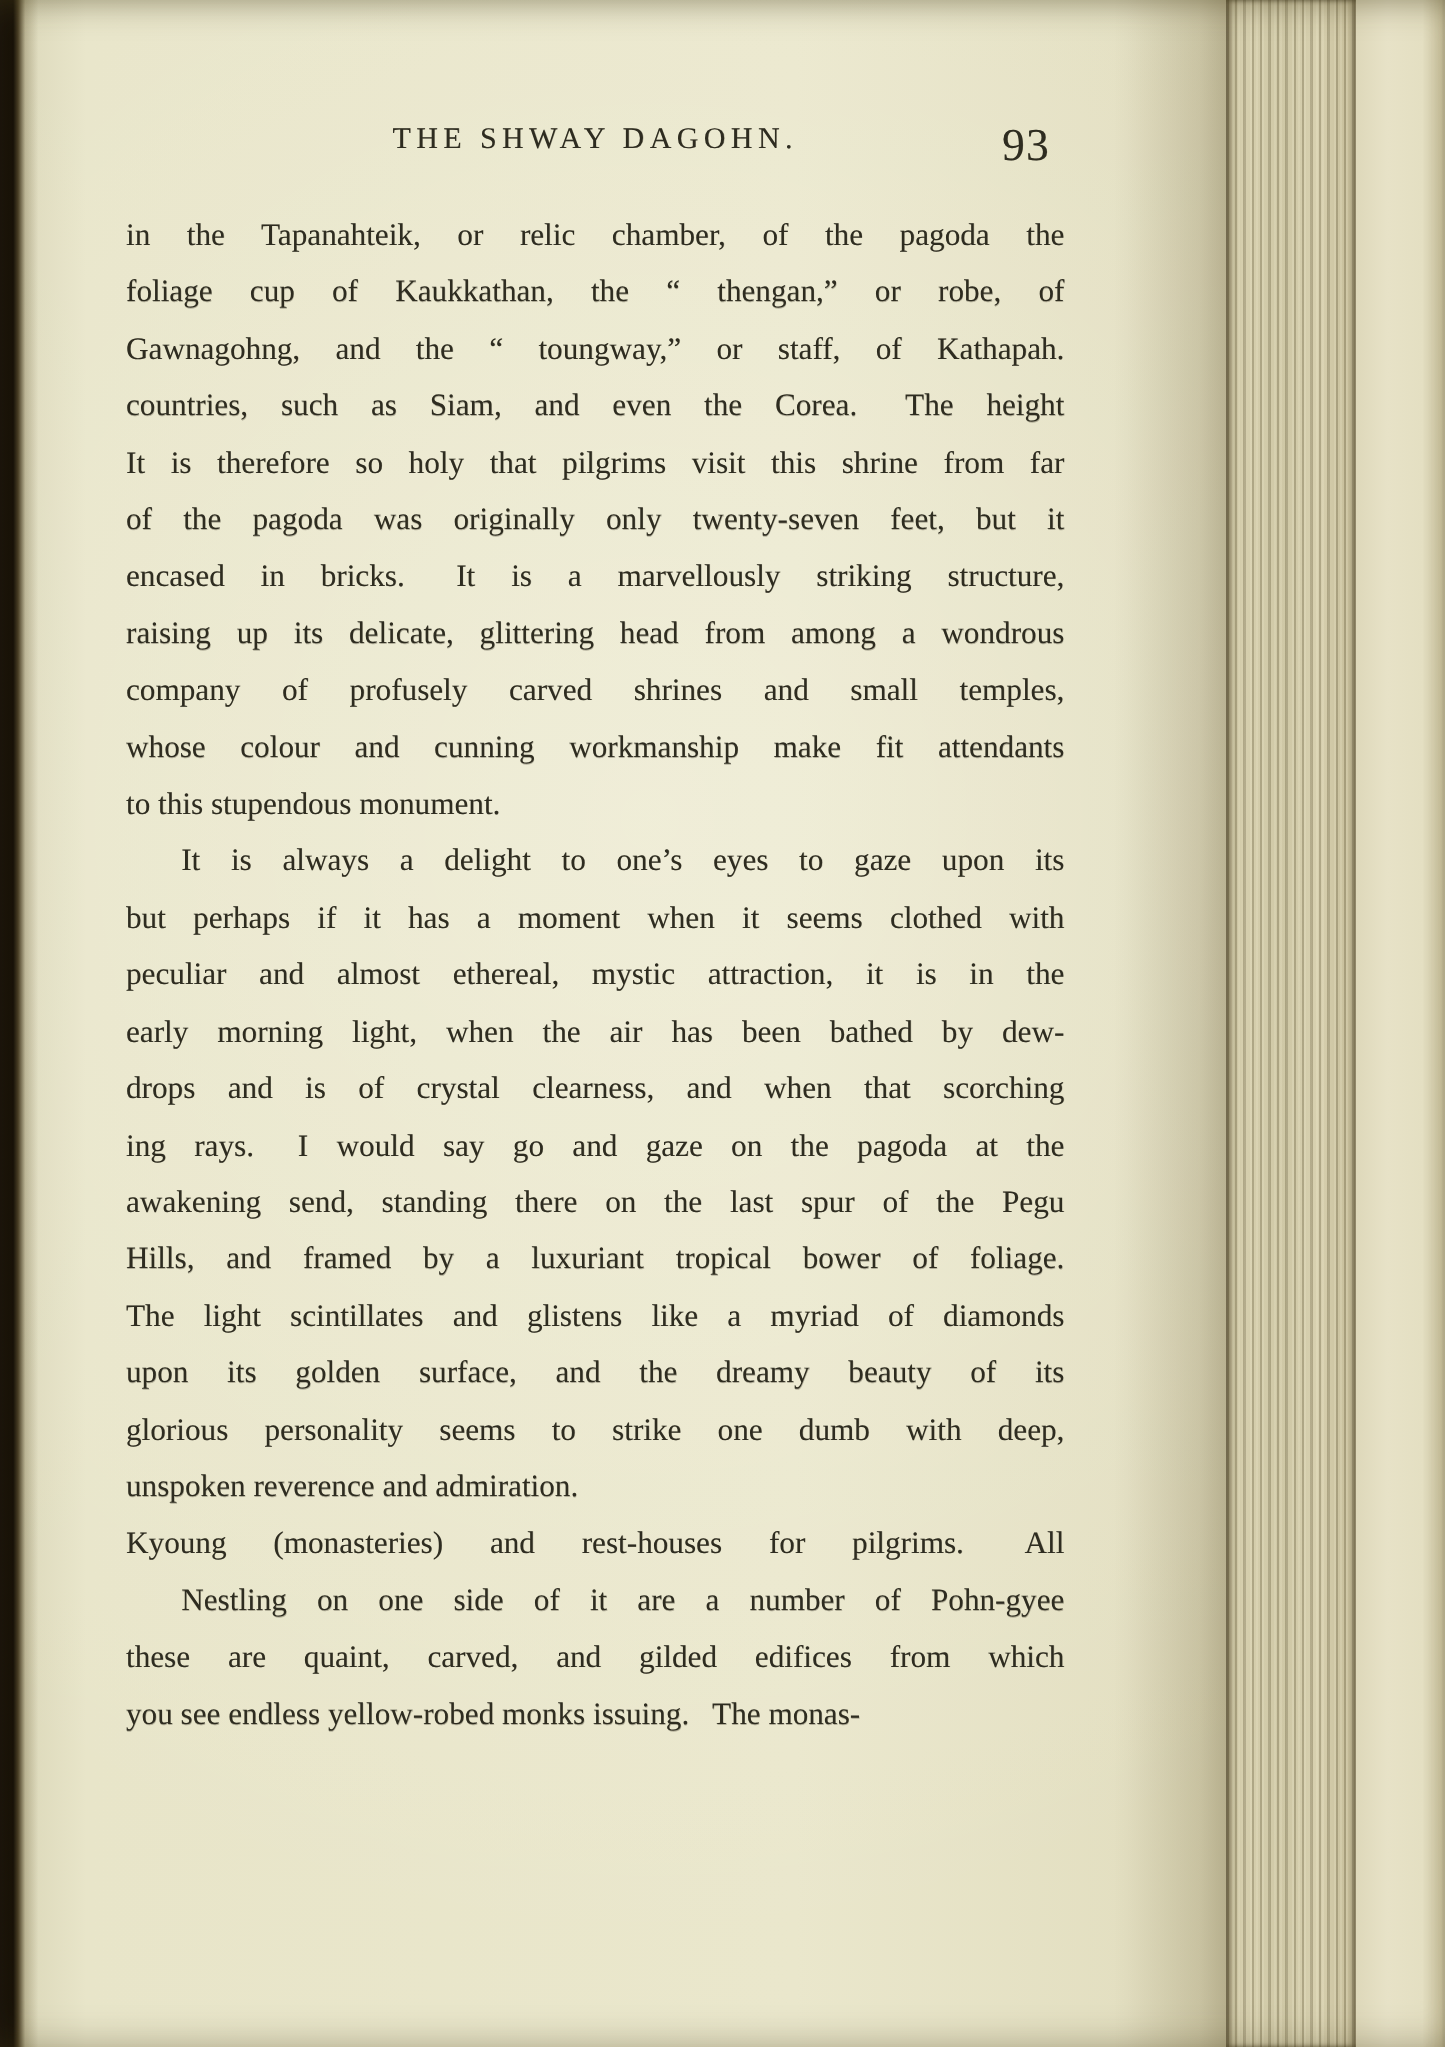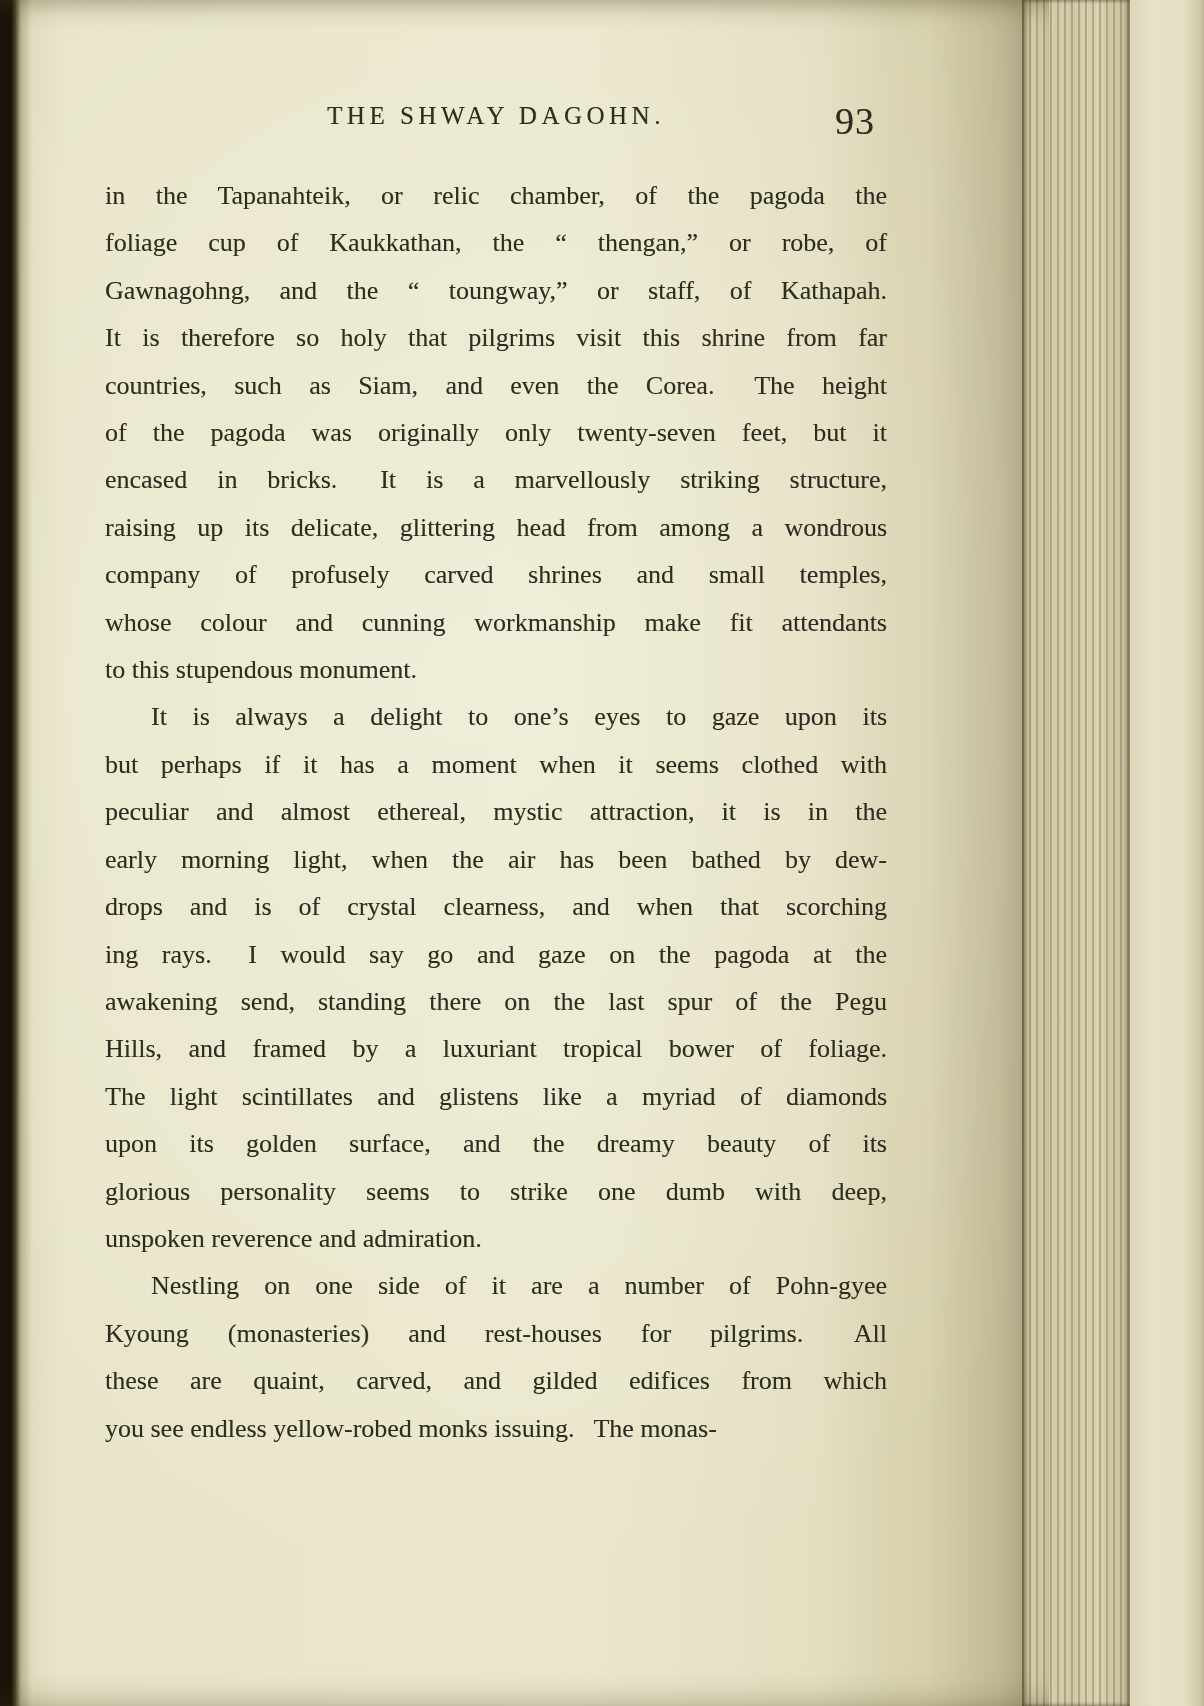--- a/index.html
+++ b/index.html
@@ -4,21 +4,21 @@
 <style>
   * { margin:0; padding:0; box-sizing:border-box; }
   html, body { width:1204px; height:1706px; }
   body {
     font-family: "Liberation Serif", serif;
     background:#b9b398;
     overflow:hidden;
   }
   .scan {
     position:relative;
-    width:1049px; height:1706px;
+    width:1204px; height:1706px;
     background: var(--paper, #e7e4c8);
   }
   .paper {
     position:absolute; inset:0;
     background:
       radial-gradient(120% 90% at 45% 40%, rgba(255,255,248,0.28), rgba(0,0,0,0) 62%),
       linear-gradient(90deg, #d8d4b5 0%, #e8e5c9 6%, #eae7cc 55%, #e3dfc1 78%, #d9d3b1 85%, #cfc8a6 100%),
       var(--paper, #e7e4c8);
   }
   .gutter-shadow {
@@ -91,40 +91,40 @@
 
   <div class="page-header">
     <span class="running-title">THE SHWAY DAGOHN.</span>
     <span class="page-number">93</span>
   </div>
 
   <div class="text-block" id="text-block">
       <div class="line">in the Tapanahteik, or relic chamber, of the pagoda the</div>
       <div class="line">foliage cup of Kaukkathan, the “ thengan,” or robe, of</div>
       <div class="line">Gawnagohng, and the “ toungway,” or staff, of Kathapah.</div>
+      <div class="line">countries, such as Siam, and even the Corea.  The height</div>
       <div class="line">It is therefore so holy that pilgrims visit this shrine from far</div>
-      <div class="line">countries, such as Siam, and even the Corea.  The height</div>
       <div class="line">of the pagoda was originally only twenty-seven feet, but it</div>
       <div class="line">encased in bricks.  It is a marvellously striking structure,</div>
       <div class="line">raising up its delicate, glittering head from among a wondrous</div>
       <div class="line">company of profusely carved shrines and small temples,</div>
       <div class="line">whose colour and cunning workmanship make fit attendants</div>
       <div class="line last">to this stupendous monument.</div>
       <div class="line indent">It is always a delight to one’s eyes to gaze upon its</div>
       <div class="line">but perhaps if it has a moment when it seems clothed with</div>
       <div class="line">peculiar and almost ethereal, mystic attraction, it is in the</div>
       <div class="line">early morning light, when the air has been bathed by dew-</div>
       <div class="line">drops and is of crystal clearness, and when that scorching</div>
       <div class="line">ing rays.  I would say go and gaze on the pagoda at the</div>
       <div class="line">awakening send, standing there on the last spur of the Pegu</div>
       <div class="line">Hills, and framed by a luxuriant tropical bower of foliage.</div>
       <div class="line">The light scintillates and glistens like a myriad of diamonds</div>
       <div class="line">upon its golden surface, and the dreamy beauty of its</div>
       <div class="line">glorious personality seems to strike one dumb with deep,</div>
       <div class="line last">unspoken reverence and admiration.</div>
+      <div class="line">Kyoung (monasteries) and rest-houses for pilgrims.  All</div>
       <div class="line indent">Nestling on one side of it are a number of Pohn-gyee</div>
-      <div class="line">Kyoung (monasteries) and rest-houses for pilgrims.  All</div>
       <div class="line">these are quaint, carved, and gilded edifices from which</div>
       <div class="line last">you see endless yellow-robed monks issuing.  The monas-</div>
     </div>
 
   <div class="vignette"></div>
 </div>
 
 </body></html>

